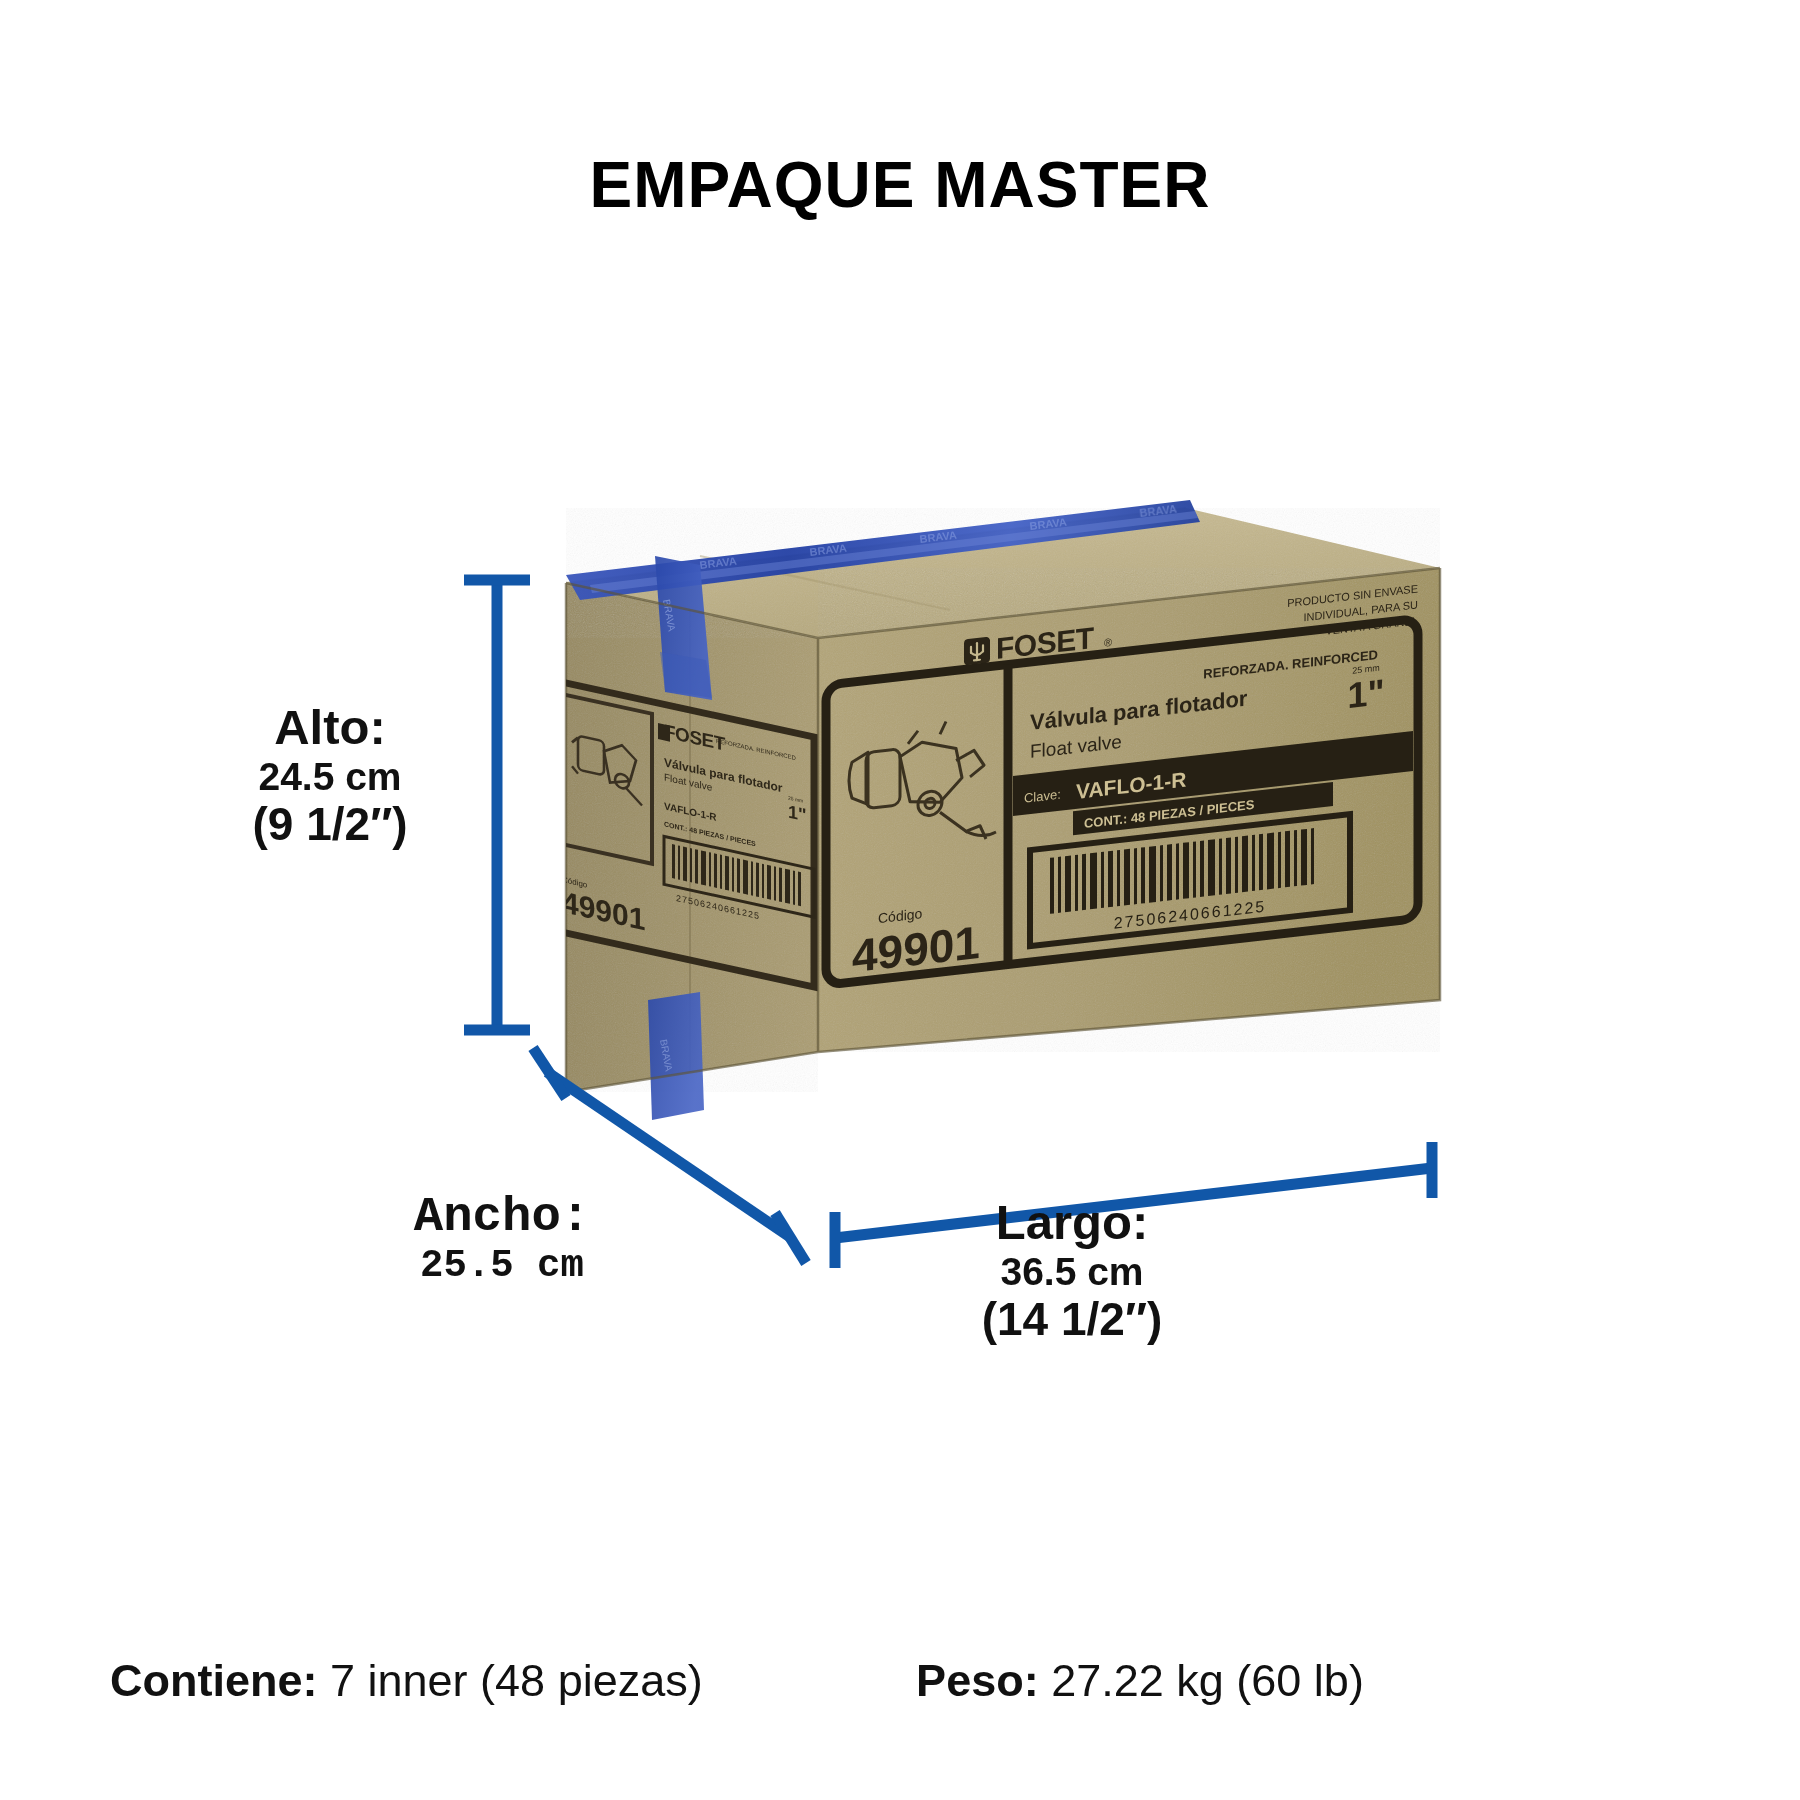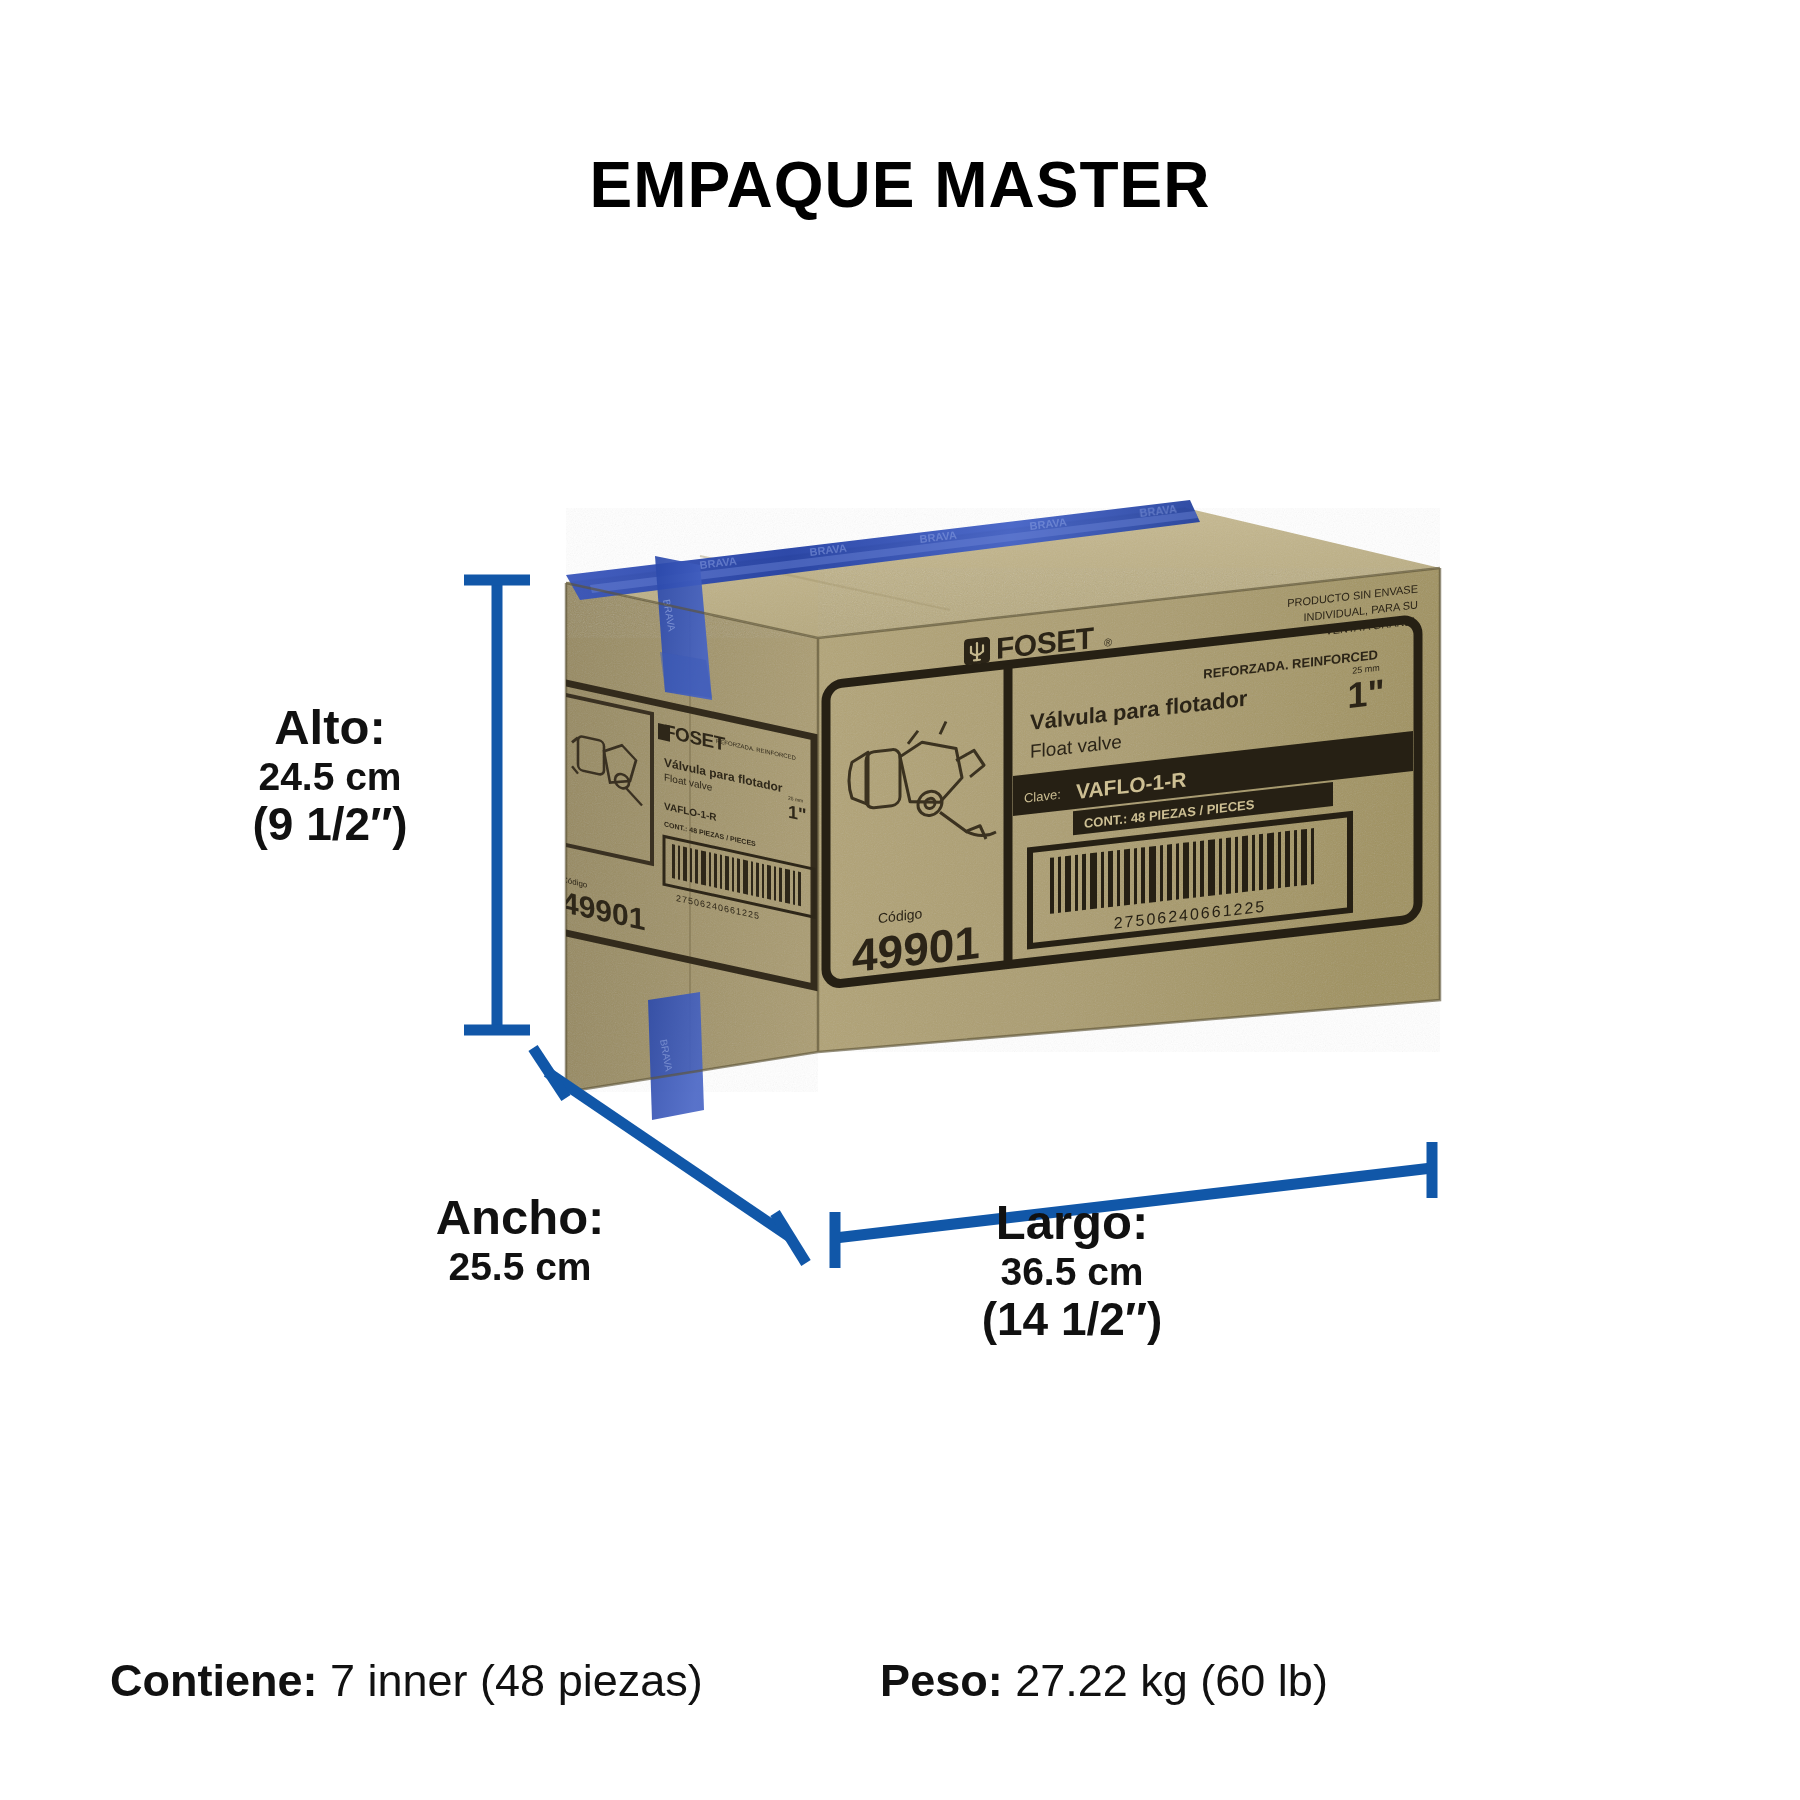--- a/index.html
+++ b/index.html
@@ -21,30 +21,30 @@
     color:#000000;
   }
 
   
   .dimblock{position:absolute;text-align:center;font-weight:bold;color:#111;line-height:1.12;}
   .dimblock .l1{font-size:49px;}
   .dimblock .l2{font-size:39px;}
   .dimblock .l3{font-size:46px;}
 
   #alto-label{left:180px;top:700px;width:300px;}
-  #ancho-label{left:365px;top:1190px;width:310px;}
+  #ancho-label{left:347px;top:1190px;width:310px;font-family:Liberation Mono, monospace;}
   #largo-label{left:902px;top:1195px;width:340px;}
 
   
   .bottominfo{
     position:absolute;top:1655px;left:0;width:1800px;height:70px;
     font-size:45px;color:#111;
   }
   .bi-left{position:absolute;left:110px;top:0;white-space:nowrap;}
-  .bi-right{position:absolute;left:1104px;top:0;white-space:nowrap;transform:translateX(-50%);}
+  .bi-right{position:absolute;left:1140px;top:0;white-space:nowrap;transform:translateX(-50%);}
   .bi-key{font-weight:bold;}
   .bi-val{font-weight:normal;}
 
   
   svg.art{position:absolute;left:0;top:0;width:1800px;height:1800px;}
 
   
 </style>
 </head>
 <body>

